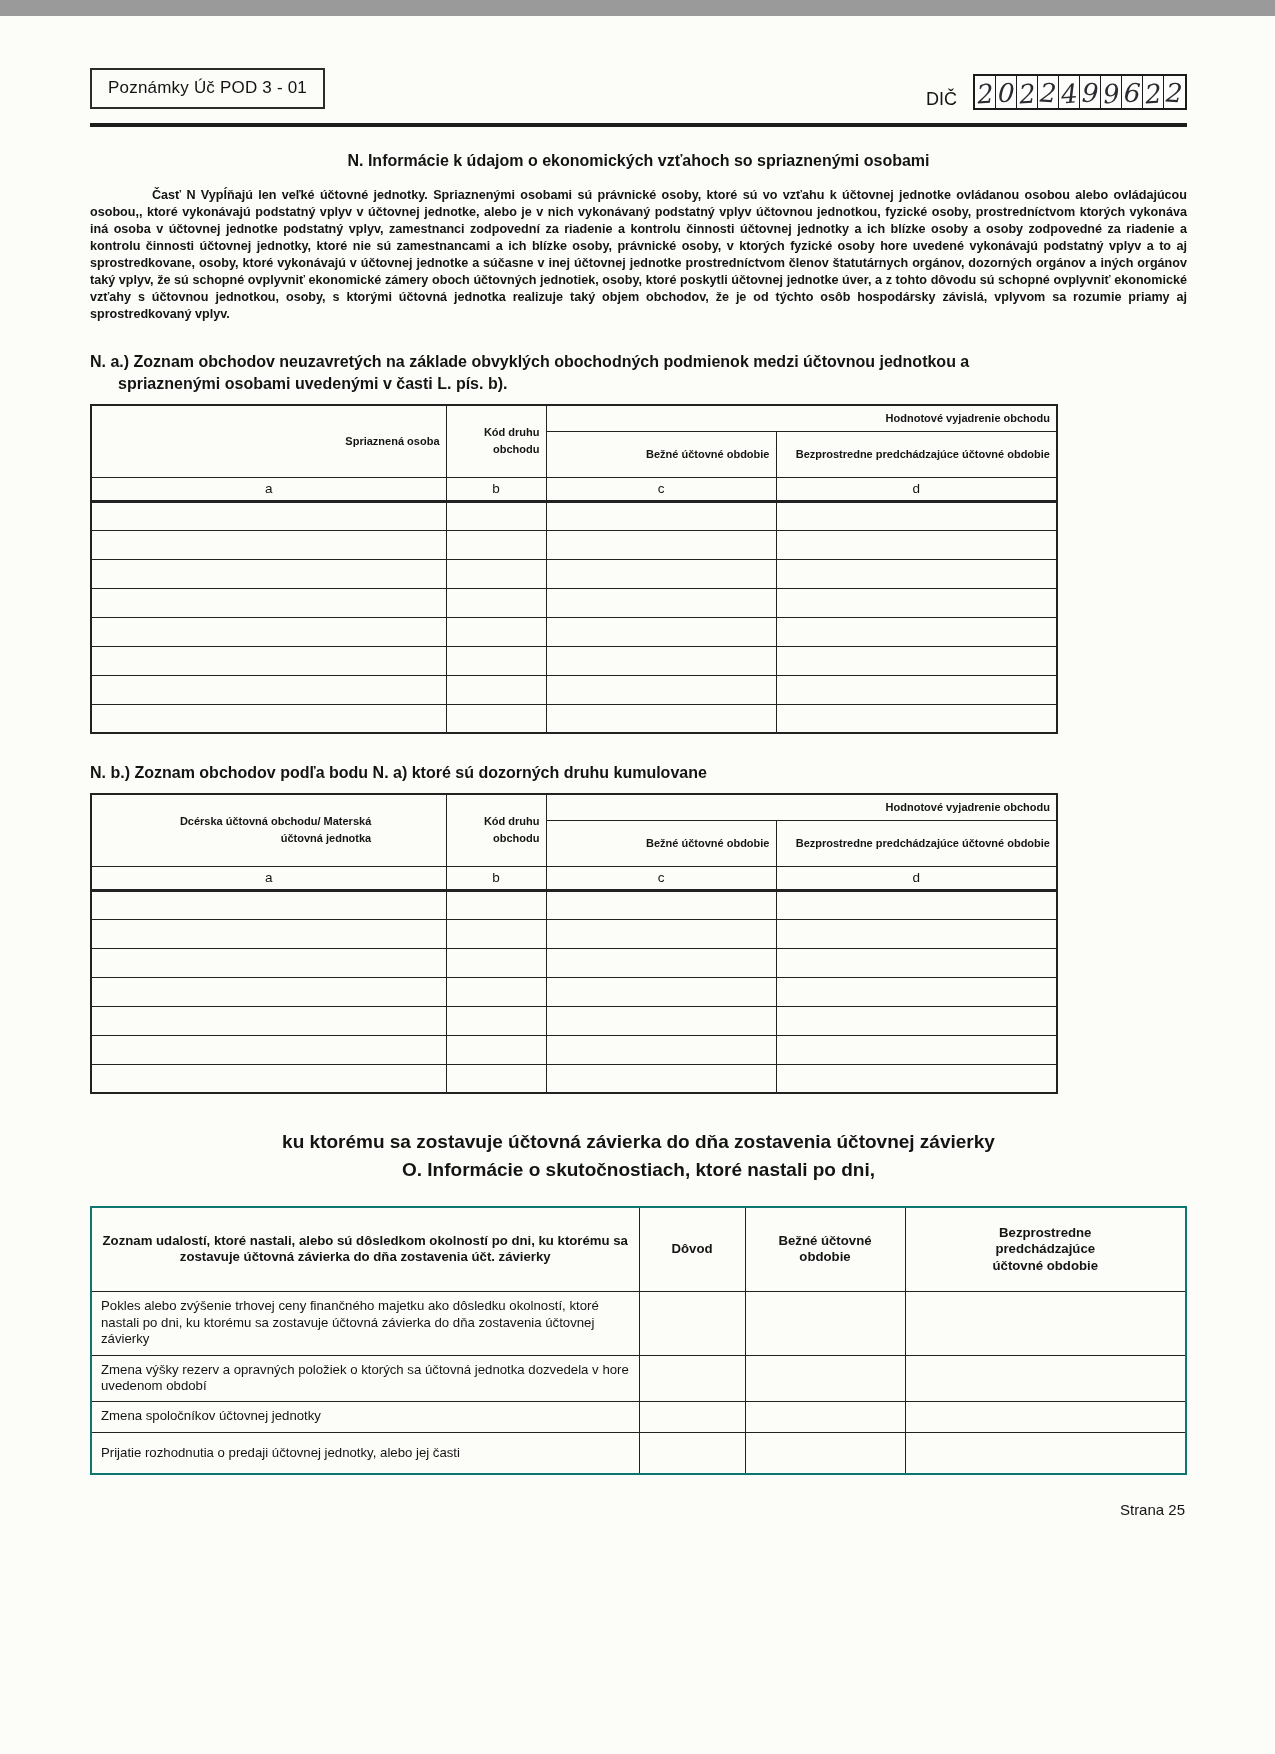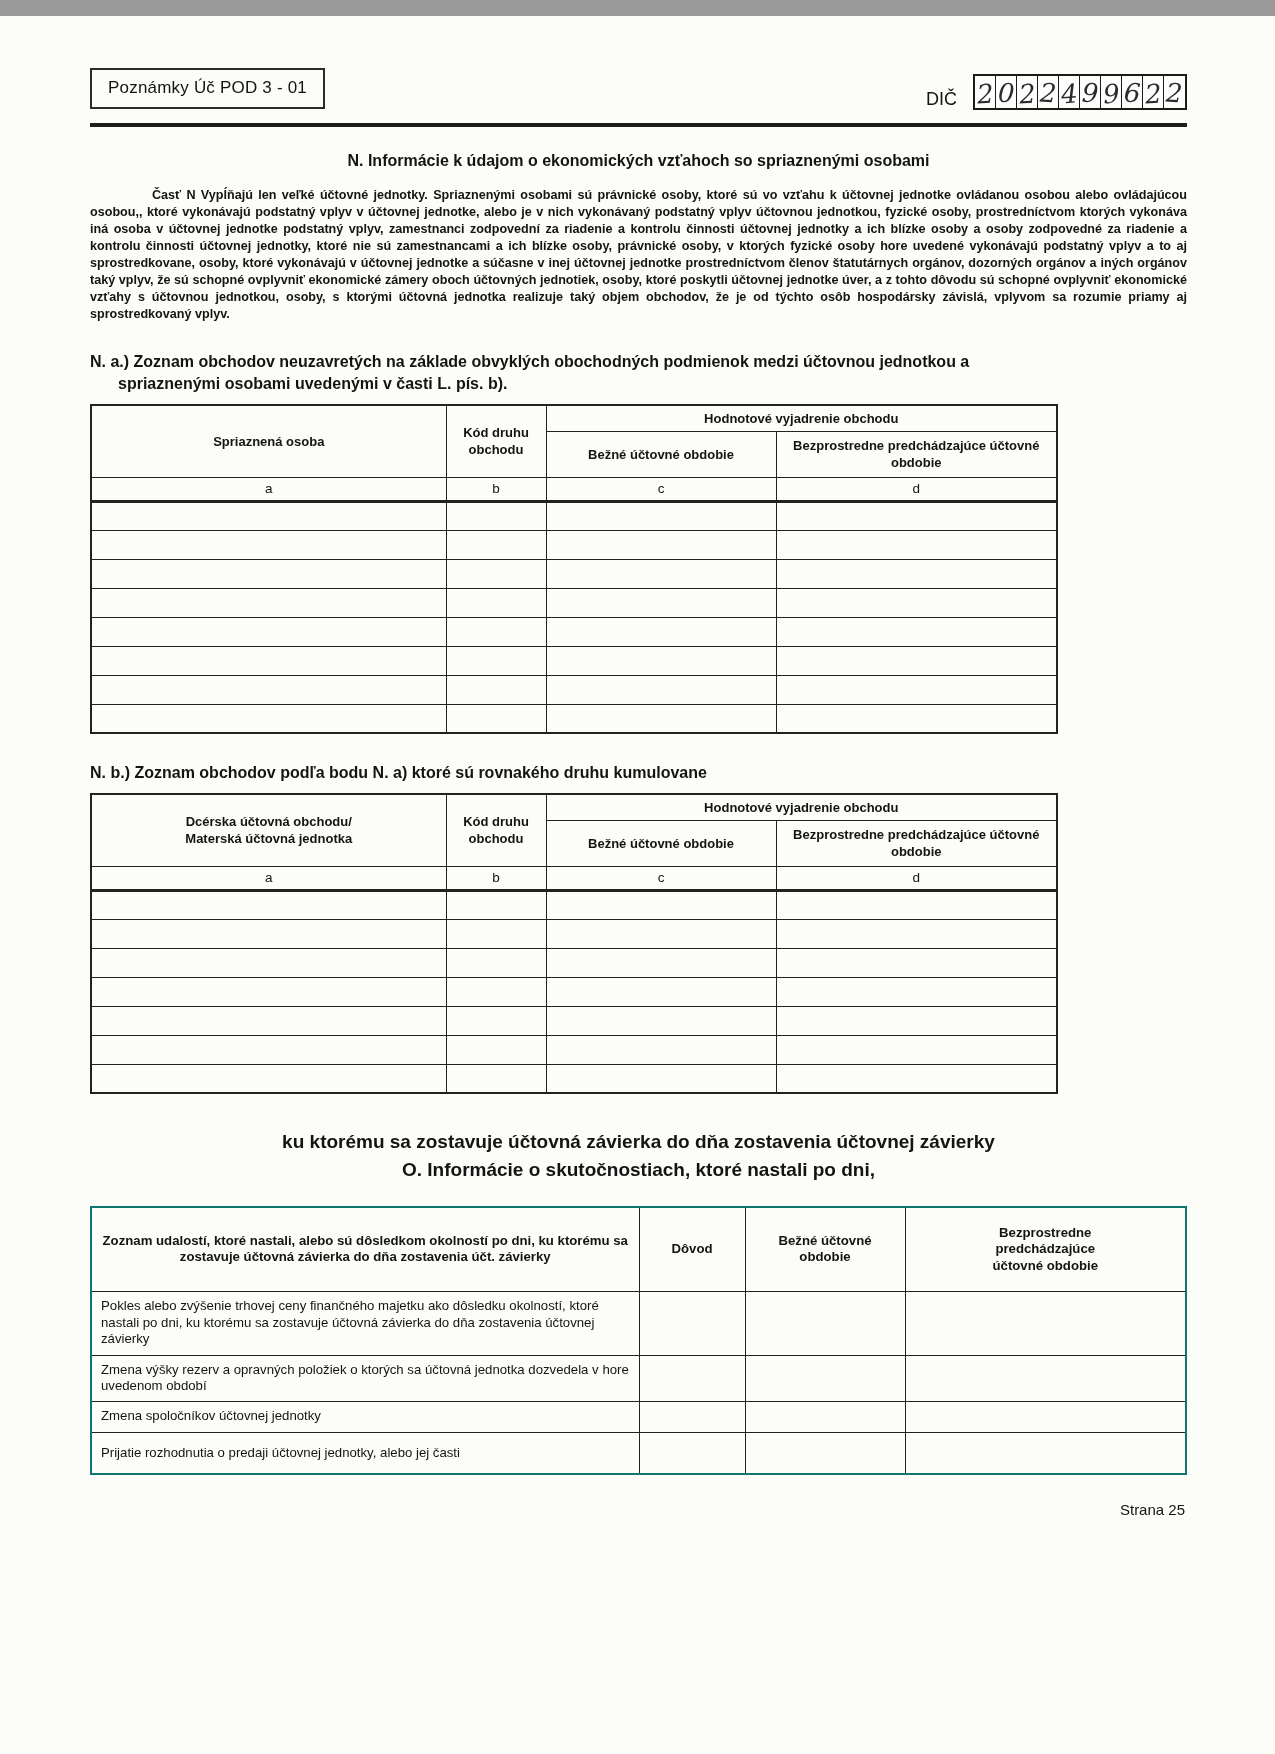--- a/index.html
+++ b/index.html
@@ -38,21 +38,21 @@
     font-size:12.6px; line-height:17px; text-align:justify; text-indent:62px; margin:0;font-weight:bold;
   }
 
   .tbl-heading {
     font-size:16px; font-weight:bold; line-height:22px;
     margin:28px 0 9px; padding-left:28px; text-indent:-28px; max-width:985px;
   }
 
   table.ntable { border-collapse:collapse; width:966px; table-layout:fixed; border:2px solid #222; }
   .ntable th, .ntable td { border:1.5px solid #222; padding:2px 6px; }
-  .ntable th { font-weight:bold; font-size:13px; text-align:center; vertical-align:middle; line-height:17px; }
+  .ntable th { font-weight:bold; font-size:11px; text-align:right; vertical-align:middle; line-height:17px; }
   .ntable .group-hdr { height:26px; }
   .ntable .sub-hdr th { height:46px; }
   .ntable tr.letters td { text-align:center; font-size:13.5px; height:24px; border-bottom:3px solid #222; padding:1px; }
   .ntable tr.empty-row td { height:29px; }
   .narrow { max-width:205px; margin:0 auto; }
 
   .o-title { text-align:center; font-weight:bold; font-size:19px; line-height:28px; margin:34px 0 0; }
   table.otable { border-collapse:collapse; width:1095px; table-layout:fixed; border:2px solid #0f766e; margin-top:22px; }
   .otable th, .otable td { border:1.5px solid #222; font-size:13.2px; padding:4px 9px; vertical-align:middle; line-height:16.5px; }
   .otable th { font-weight:bold; text-align:center; height:84px; }
@@ -190,21 +190,21 @@
           </tr>
           <tr class="empty-row">
             <td></td>
             <td></td>
             <td></td>
             <td></td>
           </tr>
         </tbody>
     </table>
 
-    <div class="tbl-heading">N. b.) Zoznam obchodov podľa bodu N. a) ktoré sú rovnakého druhu kumulovane</div>
+    <div class="tbl-heading">N. b.) Zoznam obchodov podľa bodu N. a) ktoré sú dozorných druhu kumulovane</div>
 
     <table class="ntable">
       <colgroup>
           <col style="width:355px">
           <col style="width:100px">
           <col style="width:230px">
           <col style="width:281px">
         </colgroup>
       <thead>
         <tr class="group-hdr">

